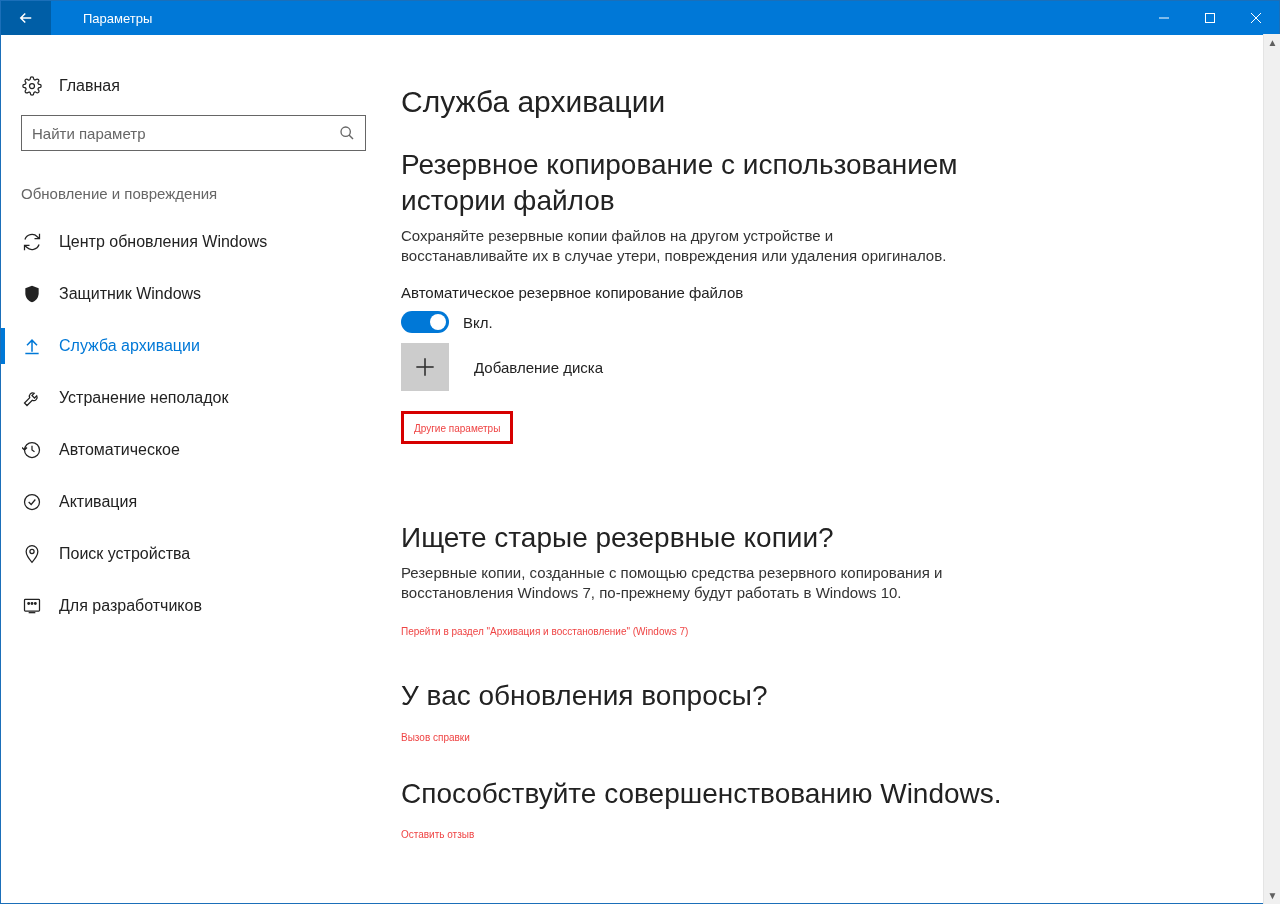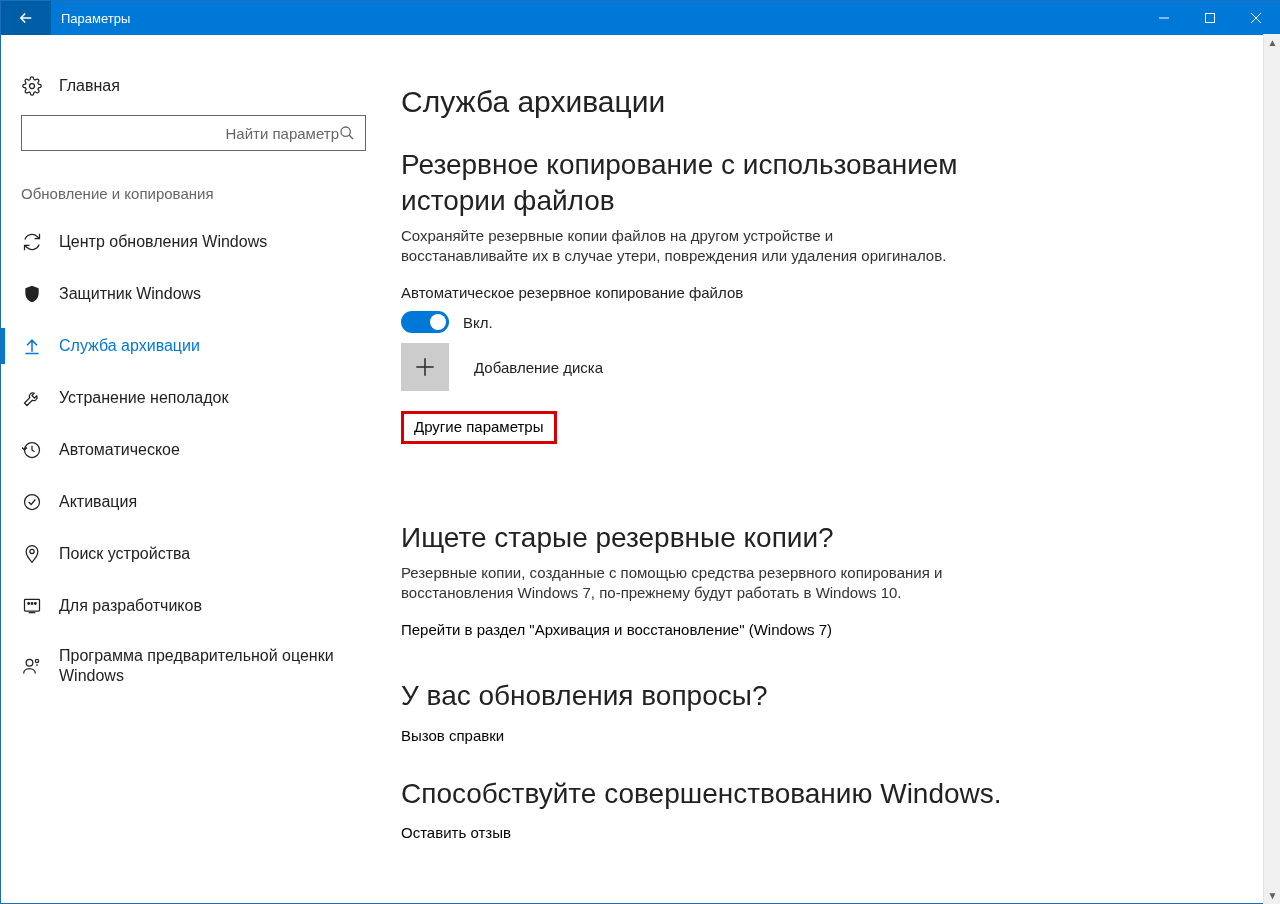--- a/index.html
+++ b/index.html
@@ -35,21 +35,21 @@
     width: 50px;
     background: #005ea6;
     display: flex;
     align-items: center;
     justify-content: center;
   }
   .titlebar .title {
     flex: 1;
     display: flex;
     align-items: center;
-    padding-left: 10px;
+    padding-left: 32px;
     font-size: 13px;
   }
   .titlebar .wincontrols {
     display: flex;
   }
   .titlebar .winbtn {
     width: 46px;
     display: flex;
     align-items: center;
     justify-content: center;
@@ -79,21 +79,20 @@
     margin: 8px 20px 18px 20px;
   }
   .searchbox {
     width: 345px;
     height: 36px;
     border: 1px solid #666;
     display: flex;
     align-items: center;
     padding: 0 10px;
     color: #666;
-    text-align: right;
   }
   .searchbox .placeholder { flex:1; font-size:15px; color:#666;}
   .searchbox .sicon { width:16px; height:16px; }
   .group-label {
     padding: 16px 20px 14px 20px;
     color: #666;
     font-size: 15px;
   }
   .nav-item {
     display: flex;
@@ -173,22 +172,22 @@
   }
   .add-tile svg { stroke:#333; }
   .add-label { font-size:15px; }
   .highlight-box {
     display:inline-block;
     border: 3px solid #d60000;
     padding: 4px 10px 6px 10px;
     margin-bottom: 36px;
   }
   a.link, .link {
-    color:#000000;
-    font-size:15px;
+    color:#ef4444;
+    font-size:10px;
     text-decoration:none;
     display:inline-block;
     text-align:right;
   }
   .section { margin-bottom: 40px; }
   .section.tight { margin-bottom: 32px; }
 
   
   .fake-scroll {
     position:absolute;
@@ -254,21 +253,21 @@
           <span class="placeholder">Найти параметр</span>
           <span class="sicon">
             <svg width="16" height="16" viewBox="0 0 24 24" fill="none" stroke="#666" stroke-width="2">
                 <circle cx="10" cy="10" r="7"></circle>
                 <line x1="21" y1="21" x2="15" y2="15"></line>
               </svg>
           </span>
         </div>
       </div>
 
-      <div class="group-label">Обновление и копирования</div>
+      <div class="group-label">Обновление и повреждения</div>
 
       <div class="nav-item">
         <span class="nicon">
             <svg width="20" height="20" viewBox="0 0 24 24" fill="none" stroke="#222" stroke-width="1.5">
               <path d="M21 2v6h-6M3 22v-6h6M3.51 9a9 9 0 0114.85-3.36L21 8M20.49 15a9 9 0 01-14.85 3.36L3 16"></path>
             </svg>
           </span>
         <span class="nlabel">Центр обновления Windows</span>
       </div>
       <div class="nav-item">
@@ -327,31 +326,20 @@
         <span class="nicon">
             <svg width="20" height="20" viewBox="0 0 24 24" fill="none" stroke="#222" stroke-width="1.5">
               <rect x="3" y="4" width="18" height="14" rx="1"></rect>
               <circle cx="8" cy="9" r="1" fill="#222"></circle>
               <circle cx="12" cy="9" r="1" fill="#222"></circle>
               <circle cx="16" cy="9" r="1" fill="#222"></circle>
               <path d="M8 20h8"></path>
             </svg>
           </span>
         <span class="nlabel">Для разработчиков</span>
-      </div>
-      <div class="nav-item">
-        <span class="nicon">
-            <svg width="20" height="20" viewBox="0 0 24 24" fill="none" stroke="#222" stroke-width="1.5">
-              <circle cx="9" cy="8" r="4"></circle>
-              <path d="M2 21c0-3.5 3-6 7-6s7 2.5 7 6"></path>
-              <circle cx="18" cy="6" r="2"></circle>
-              <path d="M18 10v2"></path>
-            </svg>
-          </span>
-        <span class="nlabel">Программа предварительной оценки Windows</span>
       </div>
     </div>
 
     <div class="main">
       <div class="main-inner">
         <h1 class="page-title">Служба архивации</h1>
 
         <div class="section">
           <h2 class="section-title">Резервное копирование с использованием истории файлов</h2>
           <p class="section-desc">Сохраняйте резервные копии файлов на другом устройстве и восстанавливайте их в случае утери, повреждения или удаления оригиналов.</p>

